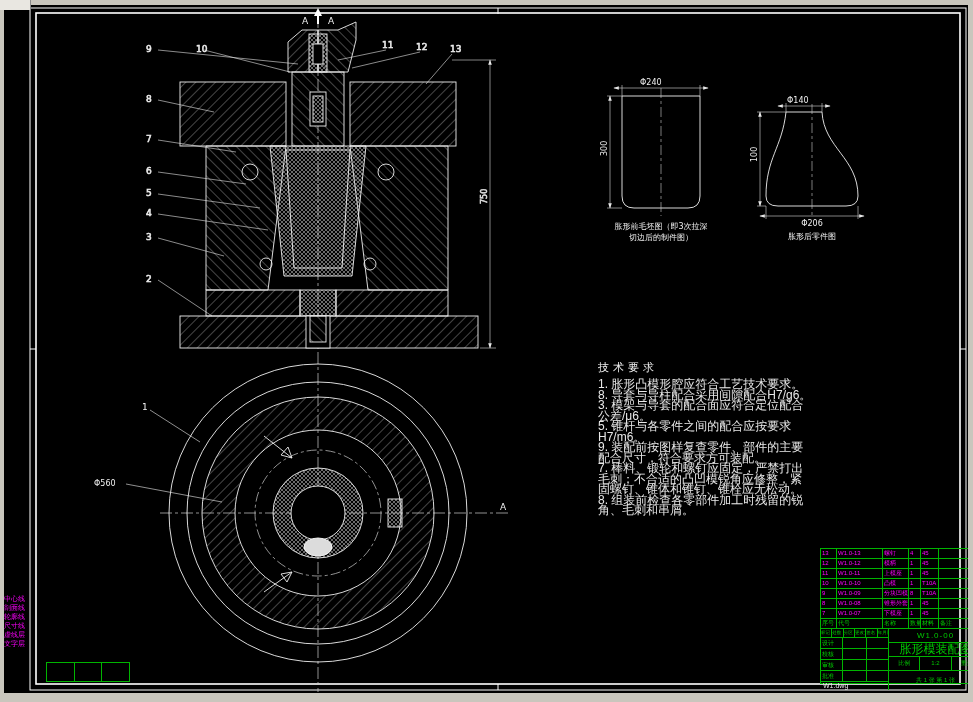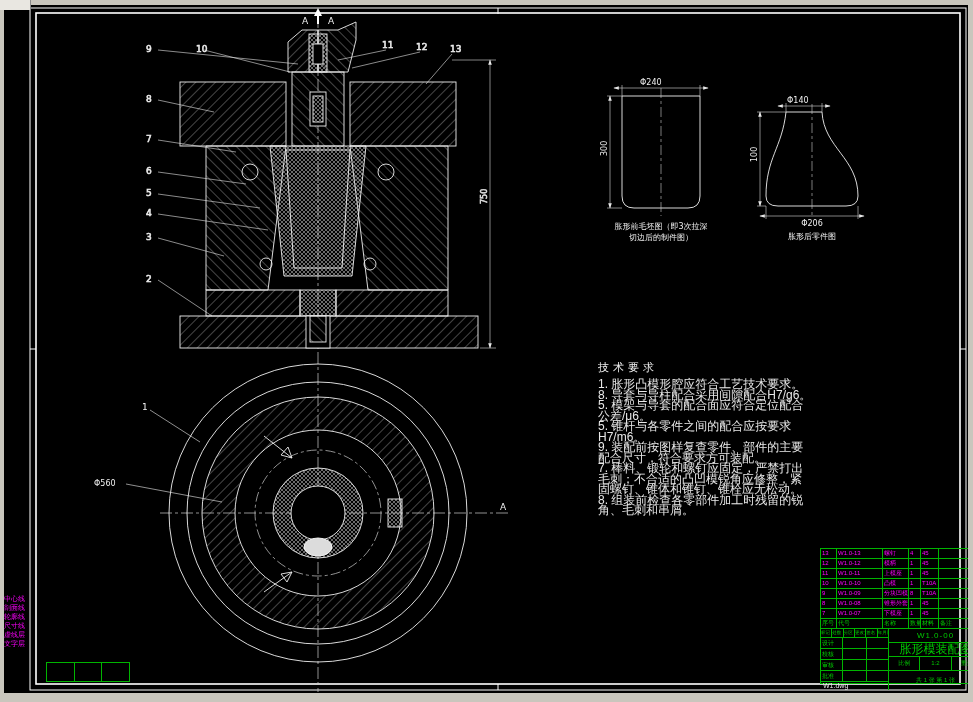--- a/index.html
+++ b/index.html
@@ -221,21 +221,21 @@
     <text x="787" y="103" font-size="8">Φ140</text>
     <text x="757" y="162" font-size="8" transform="rotate(-90 757 162)">100</text>
     <text x="812" y="226" font-size="8" text-anchor="middle">Φ206</text>
     <text x="812" y="239" font-size="8" text-anchor="middle">胀形后零件图</text>
   </svg>
 
   <div class="tech">
     <div class="tech-title">技术要求</div>
     <div class="tech-item">1. 胀形凸模形腔应符合工艺技术要求。</div>
     <div class="tech-item">8. 导套与导柱配合采用间隙配合H7/g6。</div>
-    <div class="tech-item">5. 模架与导套的配合面应符合定位配合公差/μ6。</div>
+    <div class="tech-item">3. 模架与导套的配合面应符合定位配合公差/μ6。</div>
     <div class="tech-item">5. 锥杆与各零件之间的配合应按要求H7/m6。</div>
     <div class="tech-item">9. 装配前按图样复查零件、部件的主要配合尺寸，符合要求方可装配。</div>
     <div class="tech-item">7. 棒料、锻轮和螺钉应固定，严禁打出毛刺；不合适的凸凹模锐角应修整，紧固螺钉、锥体和锥钉、锥栓应无松动。</div>
     <div class="tech-item">8. 组装前检查各零部件加工时残留的锐角、毛刺和串屑。</div>
   </div>
 
   <div class="tb">
 
     <div class="bom-row">
       <div class="bom-cell c-seq">13</div>

